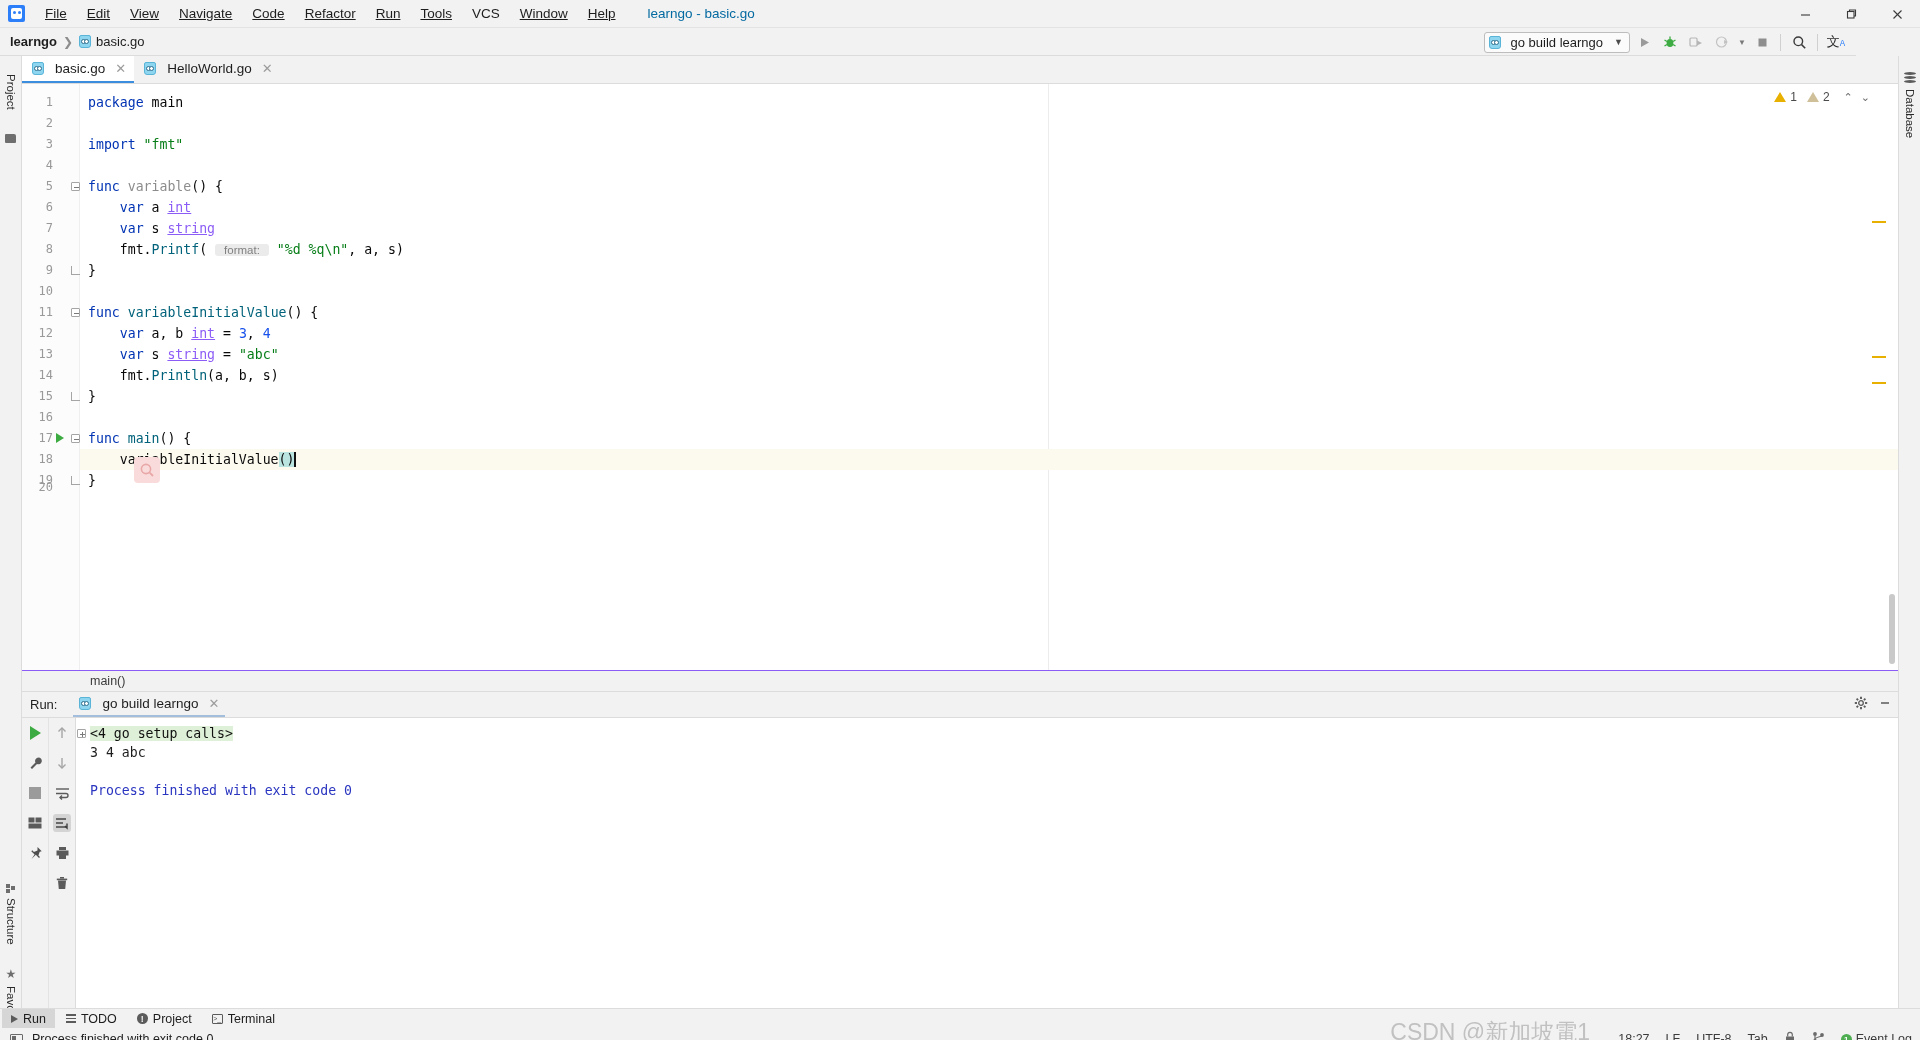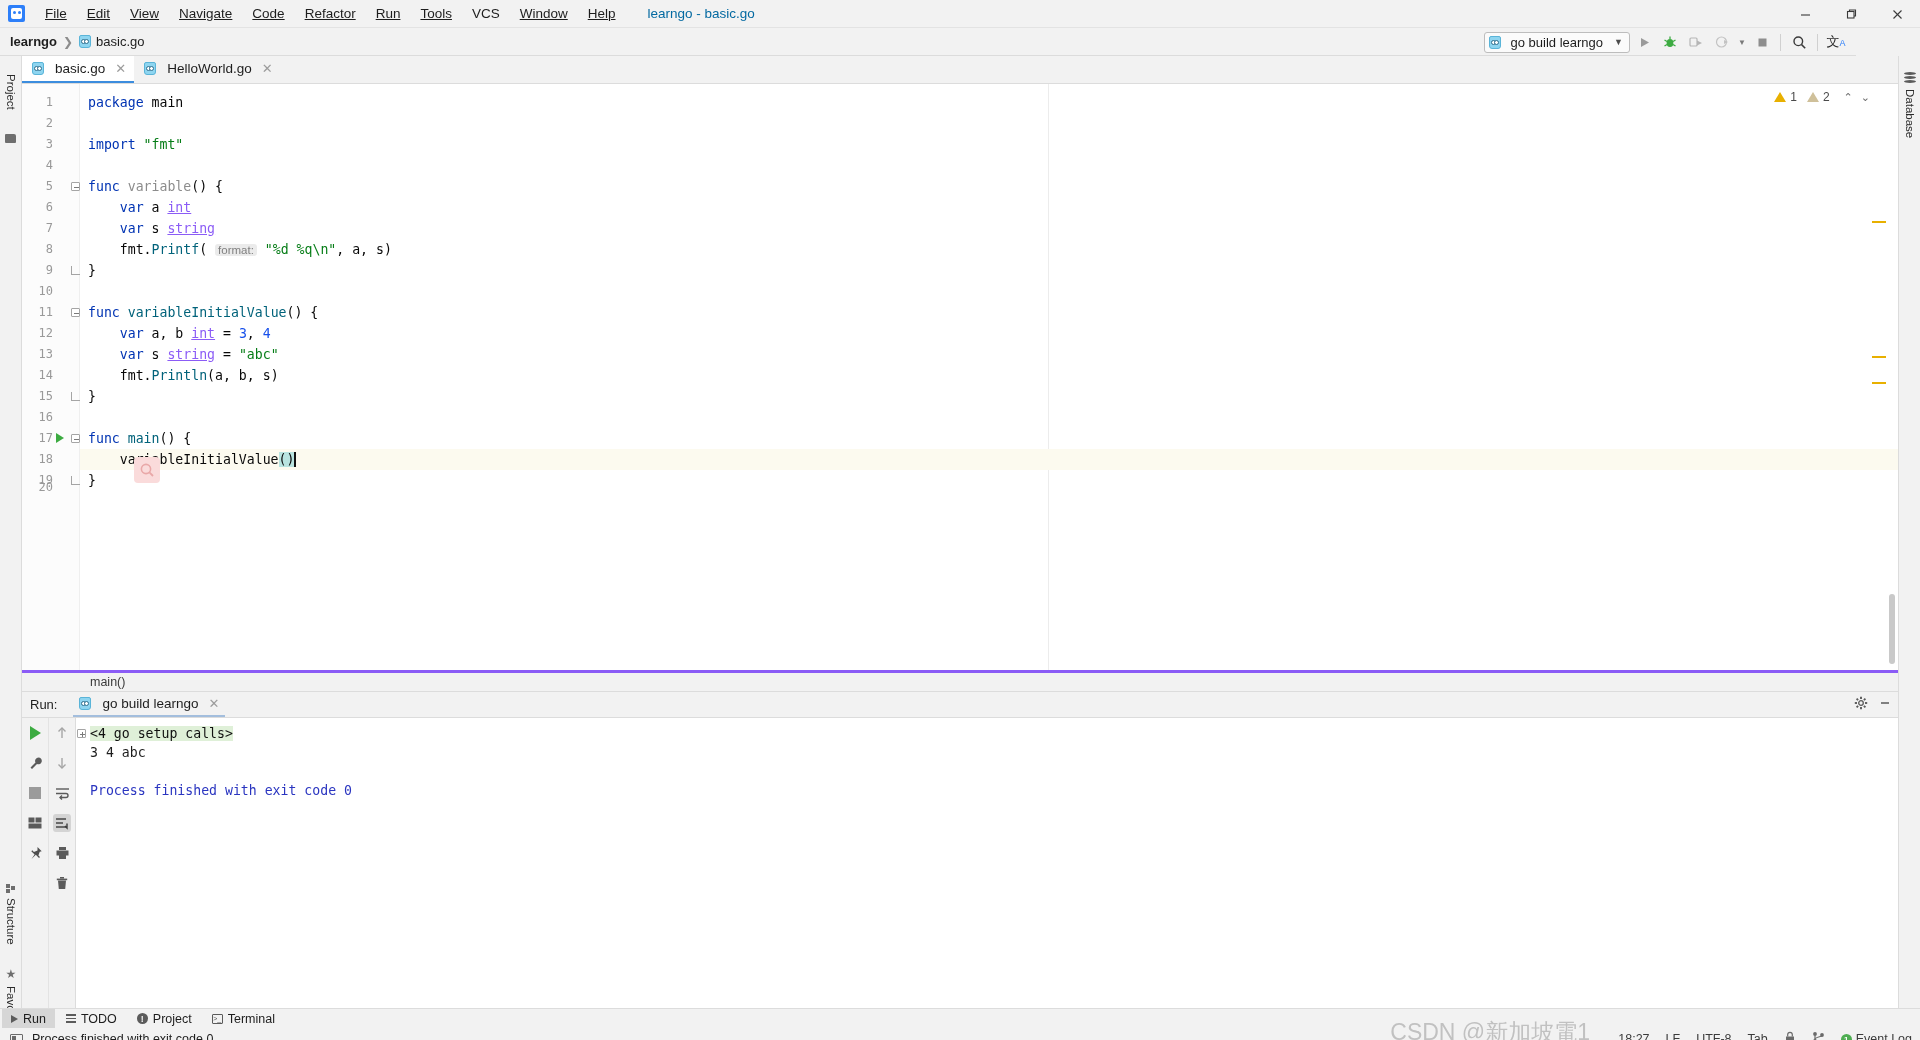--- a/index.html
+++ b/index.html
@@ -174,21 +174,21 @@
   .codeline { position:absolute; left:8px; height:21px; line-height:21px; }
   .kw   { color:#0033b3; }
   .str  { color:#067d17; }
   .num  { color:#1750eb; }
   .fn   { color:#00627a; }
   .type { color:#8b5cf6;text-decoration:underline; }
   .plain{ color:#080808; }
   .grey { color:#8c8c8c; }
   .hintbox {
     background:#ebebeb; color:#808080; font-size:11.5px; border-radius:3px;
-    padding:0 3px; font-family:"Liberation Sans", sans-serif;
+    padding:0 9px; font-family:"Liberation Sans", sans-serif;
   }
   .caretline {
     position:absolute; left:0; right:0; height:21px; background:#fcfaef;
   }
   .sel-paren { background:#b9e4e0; }
   .cursor {
     display:inline-block; width:1.5px; height:15px; background:#111; vertical-align:-3px;
   }
   .rightmargin {
     position:absolute; top:0; bottom:0; left:968px; width:1px; background:#ececec;
@@ -211,21 +211,21 @@
 
   
   .markline { position:absolute; right:12px; width:14px; height:2px; background:#e8b000; }
   .scroll-thumb {
     position:absolute; right:3px; width:6px; border-radius:3px; background:#c9c9c9;
   }
 
   
   .editor-status {
     position:absolute; left:22px; top:670px; width:1876px; height:22px;
-    background:#f2f2f2; border-top:3px solid #8b5cf6; border-bottom:1px solid #dcdcdc;
+    background:#f2f2f2; border-top:1px solid #8b5cf6; border-bottom:1px solid #dcdcdc;
     display:flex; align-items:center; padding-left:68px; font-size:12.5px; color:#3b3b3b;
   }
 
   
   .runpanel { position:absolute; left:22px; top:692px; width:1876px; height:316px; background:#ffffff; }
   .run-head {
     height:26px; background:#f2f2f2; display:flex; align-items:center;
     border-bottom:1px solid #dcdcdc; position:relative;
   }
   .run-label { margin-left:8px; font-size:13px; color:#1d1d1d; }
@@ -397,21 +397,21 @@
       </div>
       <div class="tb-sep"></div>
       <div class="tb-btn">
         <svg width="15" height="15" viewBox="0 0 15 15">
             <circle cx="6.3" cy="6.3" r="4.3" fill="none" stroke="#3a3a3a" stroke-width="1.4"></circle>
             <line x1="9.6" y1="9.6" x2="13.2" y2="13.2" stroke="#3a3a3a" stroke-width="1.5"></line>
           </svg>
       </div>
       <div class="tb-sep"></div>
       <div class="tb-btn">
-        <span style="font-size:13px;color:#2b2b2b;font-family:Liberation Sans, sans-serif;">文<span style="color:#2d7ff9;font-size:9px;">A</span></span>
+        <span style="font-size:13px;color:#2b2b2b;font-family:Liberation Mono, monospace;">文<span style="color:#2d7ff9;font-size:9px;">A</span></span>
       </div>
     </div>
   </div>
 
   <div class="left-strip">
     <div class="vtab" style="top:0;height:72px">
       <span>Project</span>
     </div>
     <div style="position:absolute;top:78px;left:5px">
         <div class="folder-ico"></div>

